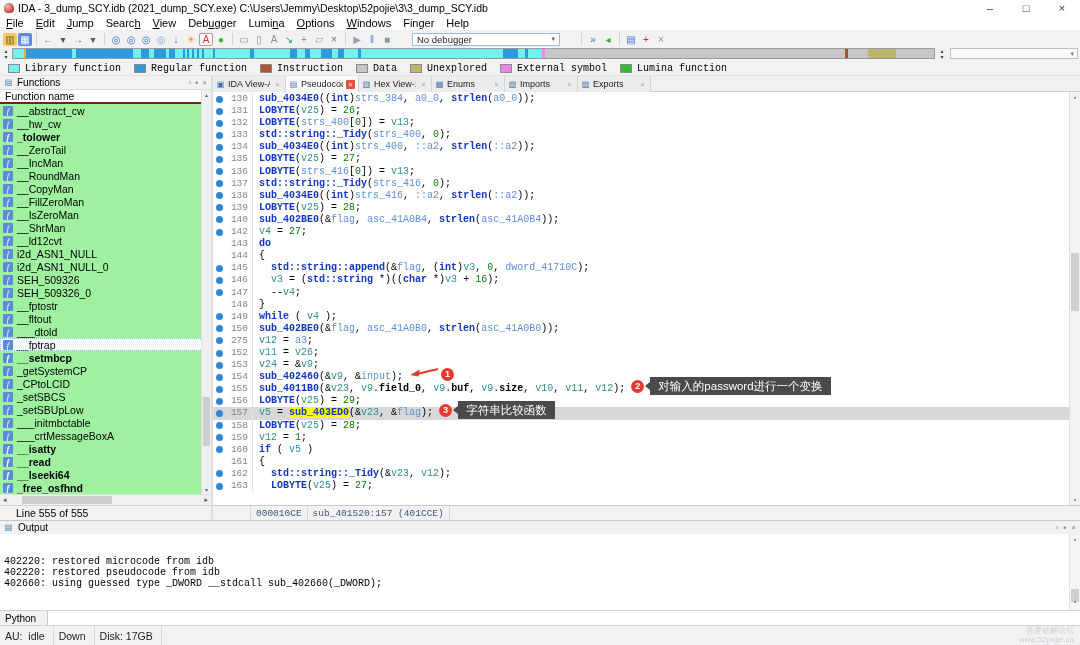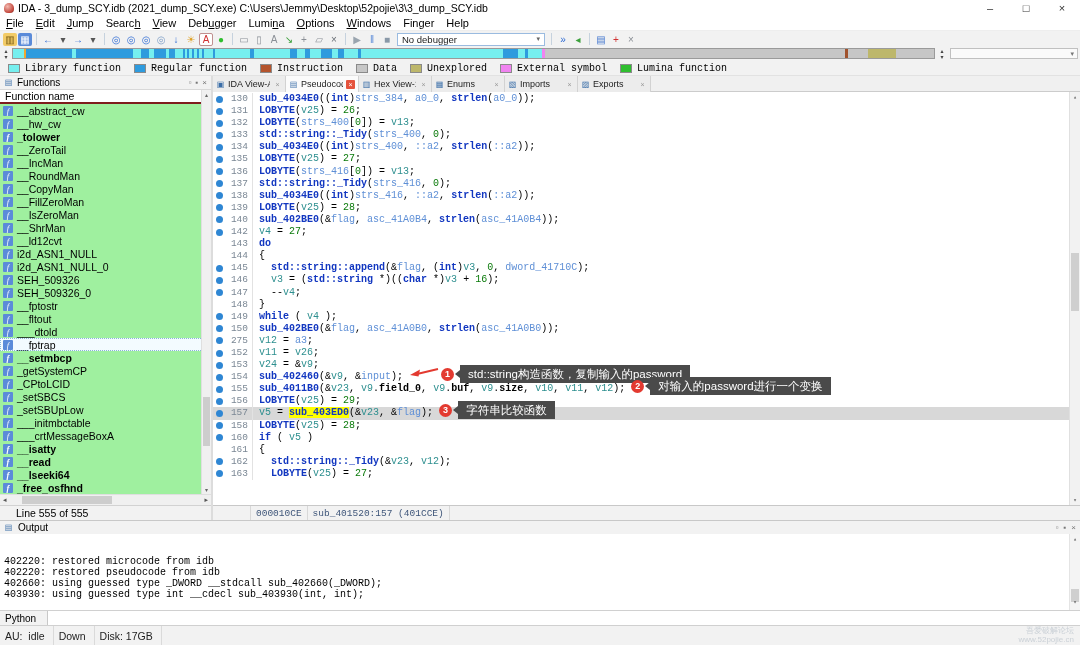--- a/index.html
+++ b/index.html
@@ -11,21 +11,21 @@
 .ida-logo{width:10px;height:10px;border-radius:50% 50% 40% 40%;background:radial-gradient(circle at 35% 35%,#f3b9b0,#c2453a 70%,#5a1d18);flex:none}
 .win-btns{margin-left:auto;display:flex}
 .win-btn{width:36px;text-align:center;font-size:11px;color:#333;line-height:16px}
 
 .menubar{height:15px;flex:none;display:flex;align-items:center;background:#fff;font-size:11px;border-bottom:1px solid #eee}
 .menu-item{padding:0 6px;white-space:nowrap}
 
 .toolbar{height:16px;flex:none;background:#F2F2F2;display:flex;align-items:center;padding-left:3px;gap:1px}
 .tb-tile{min-width:14px;height:13px;display:flex;align-items:center;justify-content:center;font-size:10px;line-height:13px;border-radius:2px}
 .tb-sep{width:1px;height:12px;background:#C6D2DE;margin:0 3px;flex:none}
-.tb-combo{width:148px;height:13px;background:#fff;border:1px solid #9ABBE0;font-size:9.5px;display:flex;align-items:center;padding:0 4px;color:#222;margin:0 2px}
+.tb-combo{width:148px;height:13px;background:#fff;border:1px solid #9ABBE0;font-size:9.5px;display:flex;align-items:center;padding:0 4px;color:#222;margin:0 17px}
 .tb-combo .car{margin-left:auto;font-size:7px;color:#666}
 
 .navrow{height:14px;flex:none;background:#F2F2F2;position:relative}
 .nav-arrows{position:absolute;top:1px;font-size:6px;line-height:6px;color:#444;text-align:center;width:8px}
 .navband{position:absolute;left:12px;top:1px;width:923px;height:11px;background:#C6C6C6;border:1px solid #9a9a9a;overflow:hidden}
 .nav-seg{position:absolute;top:0;height:100%}
 .nav-combo{position:absolute;right:2px;top:1px;width:128px;height:11px;background:#FAFAFA;border:1px solid #C0C0C0;font-size:7px;color:#777;display:flex;align-items:center;justify-content:flex-end;padding-right:3px}
 
 .legendrow{height:15px;flex:none;background:#F2F2F2;display:flex;align-items:center;padding-left:8px;gap:13px;font-family:"Liberation Mono","DejaVu Sans Mono",monospace;font-size:10px;border-bottom:1px solid #E2E2E2}
 .legend-item{display:flex;align-items:center;gap:5px;white-space:nowrap}
@@ -462,25 +462,26 @@
         <div class="cl"><span class="cl-dot"><i></i></span><span class="cl-no">147</span><span class="cl-text"><span class="tk-p">  --</span><span class="tk-v">v4</span><span class="tk-p">;</span></span></div>
         <div class="cl"><span class="cl-dot"></span><span class="cl-no">148</span><span class="cl-text"><span class="tk-p">}</span></span></div>
         <div class="cl"><span class="cl-dot"><i></i></span><span class="cl-no">149</span><span class="cl-text"><span class="tk-k">while</span><span class="tk-p"> ( </span><span class="tk-v">v4</span><span class="tk-p"> );</span></span></div>
         <div class="cl"><span class="cl-dot"><i></i></span><span class="cl-no">150</span><span class="cl-text"><span class="tk-k">sub_402BE0</span><span class="tk-p">(&amp;</span><span class="tk-n">flag</span><span class="tk-p">, </span><span class="tk-n">asc_41A0B0</span><span class="tk-p">, </span><span class="tk-k">strlen</span><span class="tk-p">(</span><span class="tk-n">asc_41A0B0</span><span class="tk-p">));</span></span></div>
         <div class="cl"><span class="cl-dot"><i></i></span><span class="cl-no">275</span><span class="cl-text"><span class="tk-v">v12</span><span class="tk-p"> = </span><span class="tk-n">a3</span><span class="tk-p">;</span></span></div>
         <div class="cl"><span class="cl-dot"><i></i></span><span class="cl-no">152</span><span class="cl-text"><span class="tk-v">v11</span><span class="tk-p"> = </span><span class="tk-v">v26</span><span class="tk-p">;</span></span></div>
         <div class="cl"><span class="cl-dot"><i></i></span><span class="cl-no">153</span><span class="cl-text"><span class="tk-v">v24</span><span class="tk-p"> = &amp;</span><span class="tk-v">v9</span><span class="tk-p">;</span></span></div>
         <div class="cl"><span class="cl-dot"><i></i></span><span class="cl-no">154</span><span class="cl-text"><span class="tk-k">sub_402460</span><span class="tk-p">(&amp;</span><span class="tk-v">v9</span><span class="tk-p">, &amp;</span><span class="tk-n">input</span><span class="tk-p">);</span></span><span class="ann"><span class="ann-arrow"><svg width="30" height="11" viewBox="0 0 30 11">
                 <line x1="29" y1="2" x2="8" y2="7" stroke="#E33A30" stroke-width="1.8"></line>
                 <polygon points="1,8 11,2.5 9.5,9.5" fill="#E33A30"></polygon>
-              </svg></span><span class="ann-circle">1</span><span class="ann-tip">std::string构造函数，复制输入的password</span></span></div>
+              </svg></span><span class="ann-circle">1</span></span></div>
         <div class="cl"><span class="cl-dot"><i></i></span><span class="cl-no">155</span><span class="cl-text"><span class="tk-k">sub_4011B0</span><span class="tk-p">(&amp;</span><span class="tk-v">v23</span><span class="tk-p">, </span><span class="tk-v">v9</span><span class="tk-p">.</span><span class="tk-m">field_0</span><span class="tk-p">, </span><span class="tk-v">v9</span><span class="tk-p">.</span><span class="tk-m">buf</span><span class="tk-p">, </span><span class="tk-v">v9</span><span class="tk-p">.</span><span class="tk-m">size</span><span class="tk-p">, </span><span class="tk-v">v10</span><span class="tk-p">, </span><span class="tk-v">v11</span><span class="tk-p">, </span><span class="tk-v">v12</span><span class="tk-p">);</span></span><span class="ann"><span class="ann-circle">2</span><span class="ann-tip">对输入的password进行一个变换</span></span></div>
         <div class="cl"><span class="cl-dot"><i></i></span><span class="cl-no">156</span><span class="cl-text"><span class="tk-k">LOBYTE</span><span class="tk-p">(</span><span class="tk-v">v25</span><span class="tk-p">) = </span><span class="tk-g">29</span><span class="tk-p">;</span></span></div>
         <div class="cl cur"><span class="cl-dot"><i></i></span><span class="cl-no">157</span><span class="cl-text"><span class="tk-v">v5</span><span class="tk-p"> = </span><span class="tk-y">sub_403ED0</span><span class="tk-p">(&amp;</span><span class="tk-v">v23</span><span class="tk-p">, &amp;</span><span class="tk-n">flag</span><span class="tk-p">);</span></span><span class="ann"><span class="ann-circle">3</span><span class="ann-tip">字符串比较函数</span></span></div>
         <div class="cl"><span class="cl-dot"><i></i></span><span class="cl-no">158</span><span class="cl-text"><span class="tk-k">LOBYTE</span><span class="tk-p">(</span><span class="tk-v">v25</span><span class="tk-p">) = </span><span class="tk-g">28</span><span class="tk-p">;</span></span></div>
+        <div class="cl"><span class="cl-dot"><i></i></span><span class="cl-no">159</span><span class="cl-text"><span class="tk-v">v12</span><span class="tk-p"> = </span><span class="tk-g">1</span><span class="tk-p">;</span></span></div>
         <div class="cl"><span class="cl-dot"><i></i></span><span class="cl-no">160</span><span class="cl-text"><span class="tk-k">if</span><span class="tk-p"> ( </span><span class="tk-v">v5</span><span class="tk-p"> )</span></span></div>
         <div class="cl"><span class="cl-dot"></span><span class="cl-no">161</span><span class="cl-text"><span class="tk-p">{</span></span></div>
         <div class="cl"><span class="cl-dot"><i></i></span><span class="cl-no">162</span><span class="cl-text"><span class="tk-p">  </span><span class="tk-k">std::string::_Tidy</span><span class="tk-p">(&amp;</span><span class="tk-v">v23</span><span class="tk-p">, </span><span class="tk-v">v12</span><span class="tk-p">);</span></span></div>
         <div class="cl"><span class="cl-dot"><i></i></span><span class="cl-no">163</span><span class="cl-text"><span class="tk-p">  </span><span class="tk-k">LOBYTE</span><span class="tk-p">(</span><span class="tk-v">v25</span><span class="tk-p">) = </span><span class="tk-g">27</span><span class="tk-p">;</span></span></div>
       </div>
     <div class="code-status">
       <div class="cs-cell cs-blank"></div>
       <div class="cs-cell">000010CE</div>
       <div class="cs-cell">sub_401520:157 (401CCE)</div>
     </div>
@@ -495,21 +496,21 @@
     <span>▪</span>
     <span>×</span>
   </span>
 </div>
 <div class="out-body" id="outbody">
   <div class="out-vscroll">
     <span class="vs-up">▴</span>
     <div class="out-vthumb"></div>
     <span class="vs-dn">▾</span>
   </div>
-<div>402220: restored microcode from idb</div><div>402220: restored pseudocode from idb</div><div>402660: using guessed type _DWORD __stdcall sub_402660(_DWORD);</div><div>403930: using guessed type int __cdecl sub_403930(int, int);</div></div>
+<div>402220: restored microcode from idb</div><div>402220: restored pseudocode from idb</div><div>402660: using guessed type _DWORD __stdcall sub_402660(_DWORD);</div></div>
 <div class="py-row">
   <div class="py-label">Python</div>
   <input class="py-input" type="text" style="">
 </div>
 <div class="statusbar">
   <span class="sb-seg">AU:  idle</span>
   <span class="sb-seg">Down</span>
   <span class="sb-seg">Disk: 17GB</span>
   <span class="watermark">
     <span>吾爱破解论坛</span><br>

